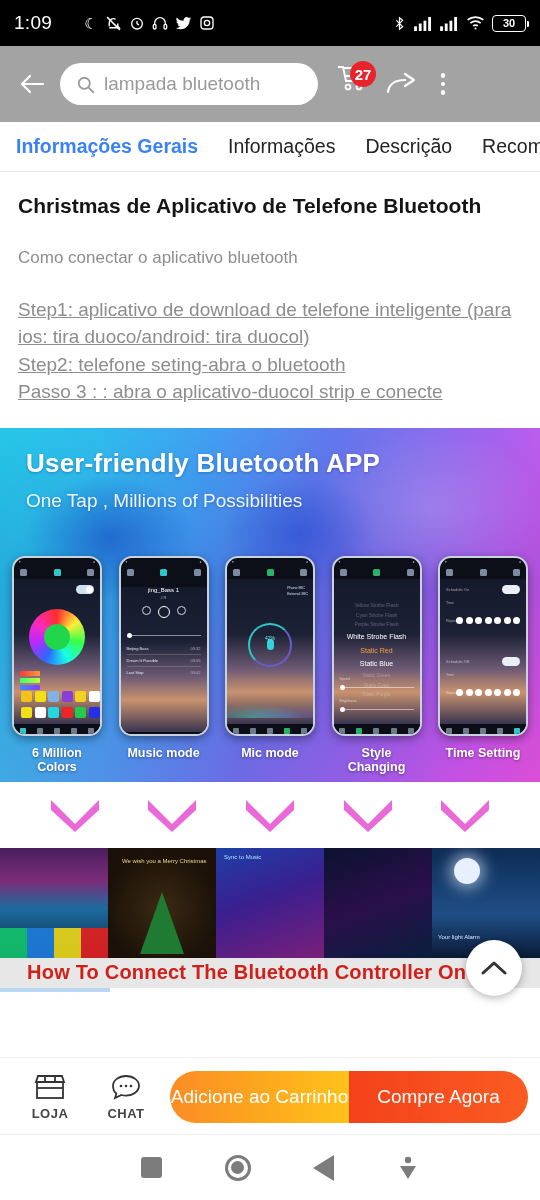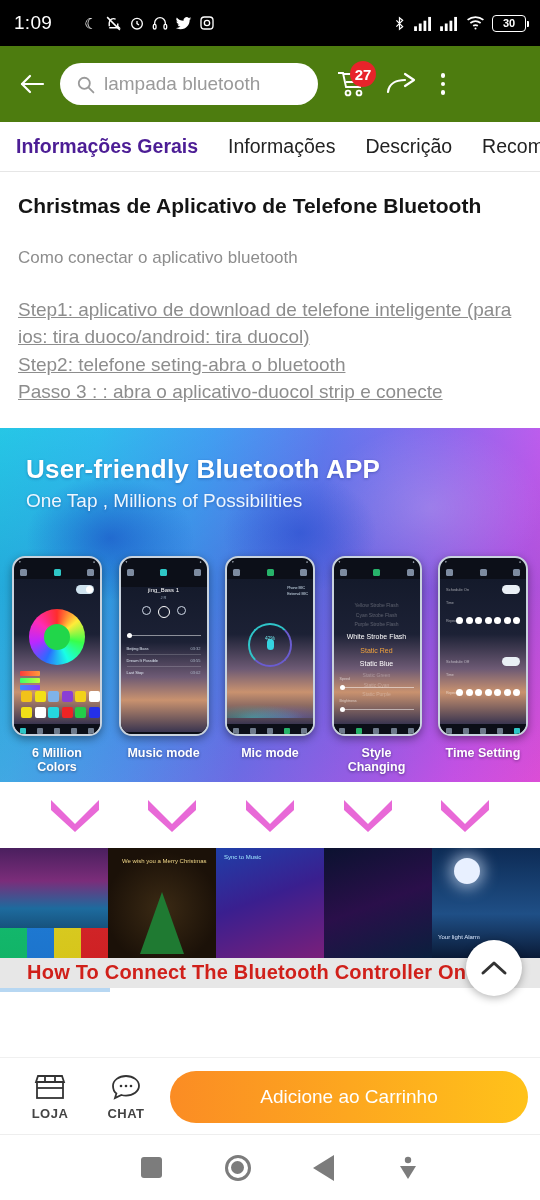--- a/index.html
+++ b/index.html
@@ -25,50 +25,50 @@
   .battery {
     border:1.6px solid #fff; border-radius:4px; width:34px; height:17px;
     display:flex; align-items:center; justify-content:center;
     font-size:11px; font-weight:bold; position:relative;
   }
   .battery:after{ content:""; position:absolute; right:-4px; top:5px;
     width:2.5px; height:6px; background:#fff; border-radius:0 1px 1px 0;}
 
   
   .appbar {
-    height:76px; background:#4d7c0f; display:flex; align-items:center;
+    height:76px; background:#a3a3a3; display:flex; align-items:center;
     padding:0 14px; gap:10px;
   }
   .back-btn { width:36px; height:36px; display:flex; align-items:center; justify-content:center; }
   .searchbox {
     flex:1; height:42px; background:#fff; border-radius:21px;
     display:flex; align-items:center; padding:0 16px; gap:9px; max-width:258px;
   }
   .search-text { color:#9a9a9a; font-size:19px; }
   .cart-wrap { position:relative; width:40px; height:40px;
-    display:flex; align-items:center; justify-content:center; margin-left:4px;}
+    display:flex; justify-content:center; margin-left:4px;}
   .cart-badge {
     position:absolute; top:-3px; right:-4px; background:#e8232a; color:#fff;
     min-width:26px; height:26px; border-radius:13px; font-size:15px;
     font-weight:bold; display:flex; align-items:center; justify-content:center;
     padding:0 3px;
   }
   .share-btn { width:38px; height:38px; display:flex; align-items:center; justify-content:center; }
   .menu-btn { width:26px; height:38px; display:flex; flex-direction:column;
     align-items:center; justify-content:center; gap:4px; }
   .menu-dot { width:4.5px; height:4.5px; border-radius:50%; background:#fff; }
 
   
   .tabs {
     height:50px; background:#fff; display:flex; align-items:center;
     padding-left:16px; gap:30px; border-bottom:1px solid #e6e6e6;
     white-space:nowrap; overflow:hidden;
   }
   .tab { font-size:19.5px; color:#222; }
-  .tab.active { color:#4c1d95; font-weight:bold; }
+  .tab.active { color:#3b82f6; font-weight:bold; }
 
   
   .content { padding:20px 18px 0 18px; }
   .prod-title { font-size:21px; font-weight:bold; color:#151515; line-height:1.33; }
   .para { color:#8d8d8d; font-size:17px; line-height:1.45; margin-top:26px; }
   .steps { color:#8d8d8d; font-size:19px; line-height:1.45; margin-top:25px; white-space:pre-line;text-decoration:underline; }
 
   
   .banner {
     position:relative; margin-top:22px; height:354px; overflow:hidden;
@@ -76,21 +76,21 @@
   }
   .banner-people {
     position:absolute; inset:0;
     background:
       radial-gradient(ellipse 120px 90px at 110px 110px, rgba(20,60,190,.55), transparent 70%),
       radial-gradient(ellipse 110px 85px at 300px 105px, rgba(25,70,200,.5), transparent 70%),
       radial-gradient(ellipse 160px 120px at 430px 80px, rgba(255,255,255,.18), transparent 70%),
       linear-gradient(180deg, rgba(0,80,210,.10) 0%, rgba(0,40,160,.22) 45%, rgba(120,20,170,.18) 100%);
   }
   .banner-h1 {
-    position:absolute; left:26px; top:26px; color:#fff; font-weight:bold;
+    position:absolute; left:26px; top:20px; color:#fff; font-weight:bold;
     font-size:26px; letter-spacing:.2px; text-shadow:0 1px 3px rgba(0,40,110,.35);
   }
   .banner-h2 {
     position:absolute; left:26px; top:62px; color:#eef6ff; font-size:19px;
     text-shadow:0 1px 3px rgba(0,40,110,.3);
   }
   .phones { position:absolute; left:0; right:0; top:128px; display:flex;
     justify-content:space-between; padding:0 12px; }
   .phone {
     width:90px; height:180px; border-radius:13px; border:2px solid #c9d3de;
@@ -625,20 +625,21 @@
     <svg width="32" height="28" viewBox="0 0 32 28" fill="none" stroke="#333" stroke-width="1.8">
       <path d="M16 3c7.2 0 13 4.4 13 9.8 0 5.4-5.8 9.8-13 9.8-1.6 0-3.2-.2-4.6-.6L5 25l1.4-4.6C3.7 18.6 3 15.8 3 12.8 3 7.4 8.8 3 16 3z"></path>
       <circle cx="11" cy="13" r="1.3" fill="#333" stroke="none"></circle>
       <circle cx="16" cy="13" r="1.3" fill="#333" stroke="none"></circle>
       <circle cx="21" cy="13" r="1.3" fill="#333" stroke="none"></circle>
     </svg>
     <span>CHAT</span>
   </div>
   <div class="cta">
     <div class="cta-cart">Adicione ao Carrinho</div>
+    <div class="cta-buy">Compre Agora</div>
   </div>
 </div>
 
 <div class="sysnav">
   <div class="nav-square"></div>
   <div class="nav-circle">
       <i></i>
     </div>
   <div class="nav-tri"></div>
   <svg width="22" height="26" viewBox="0 0 22 26" fill="#7c7c7c">

